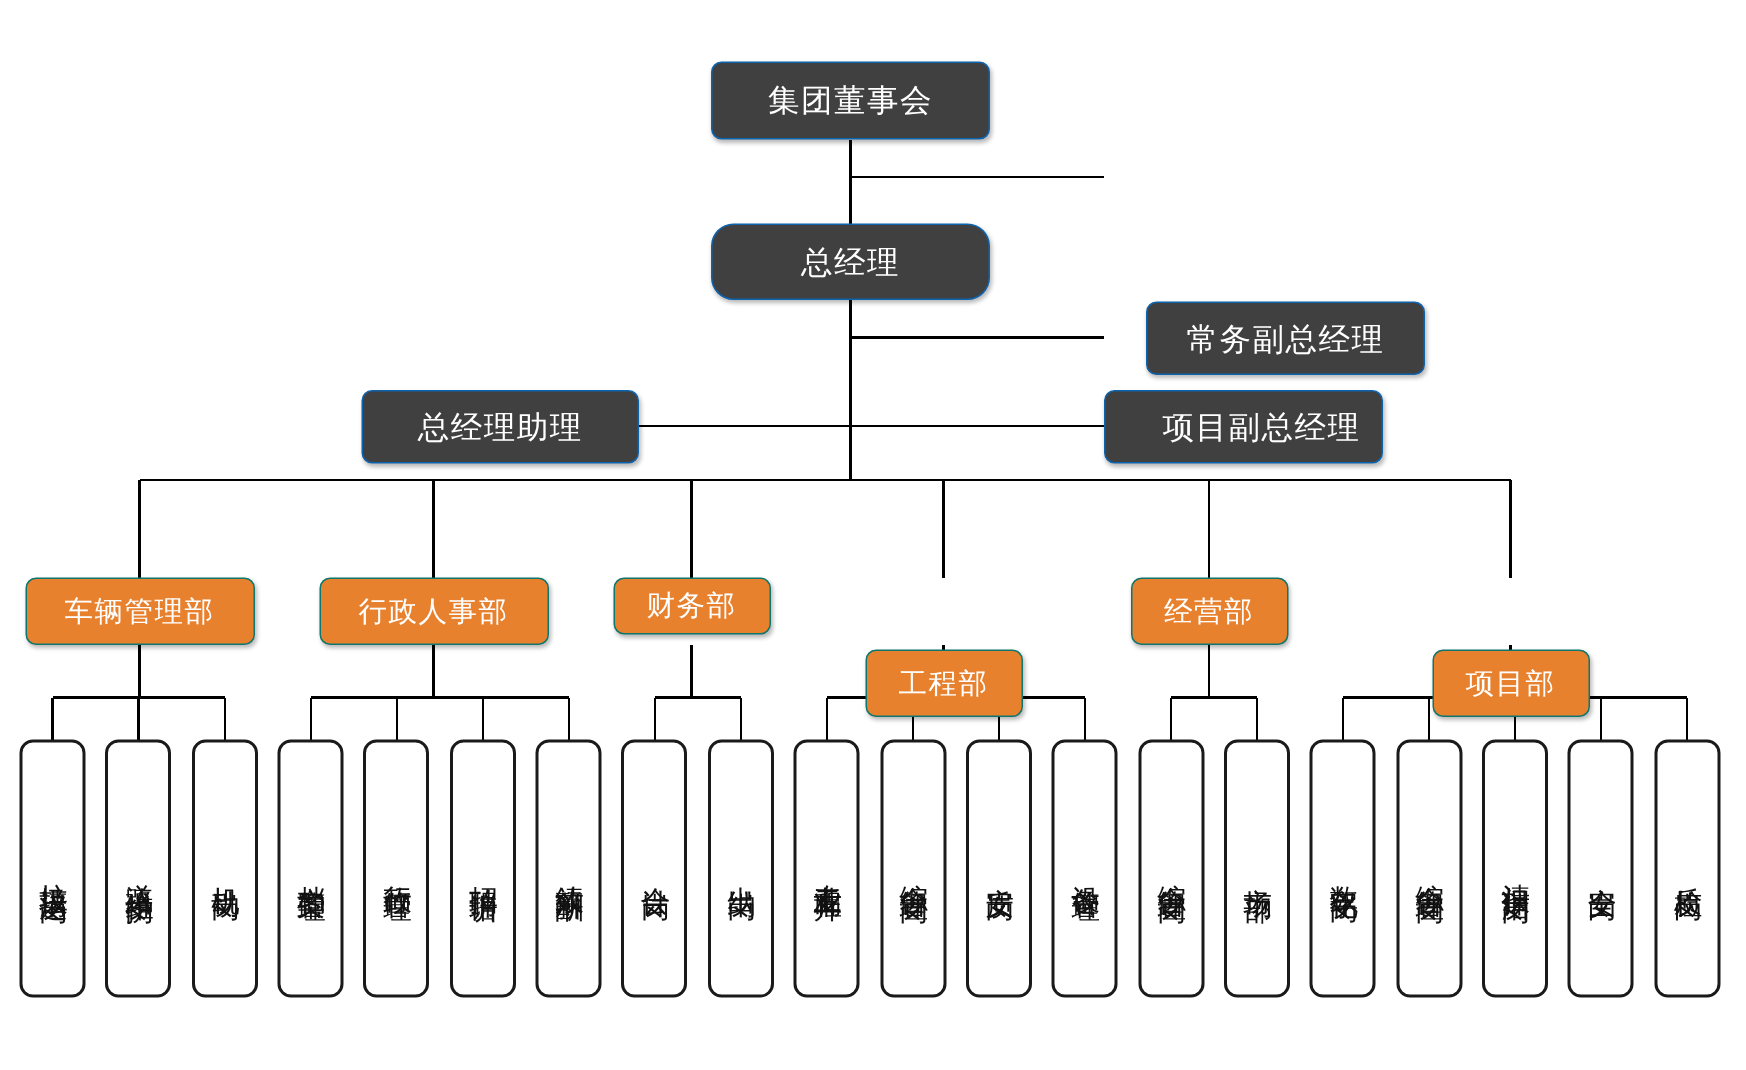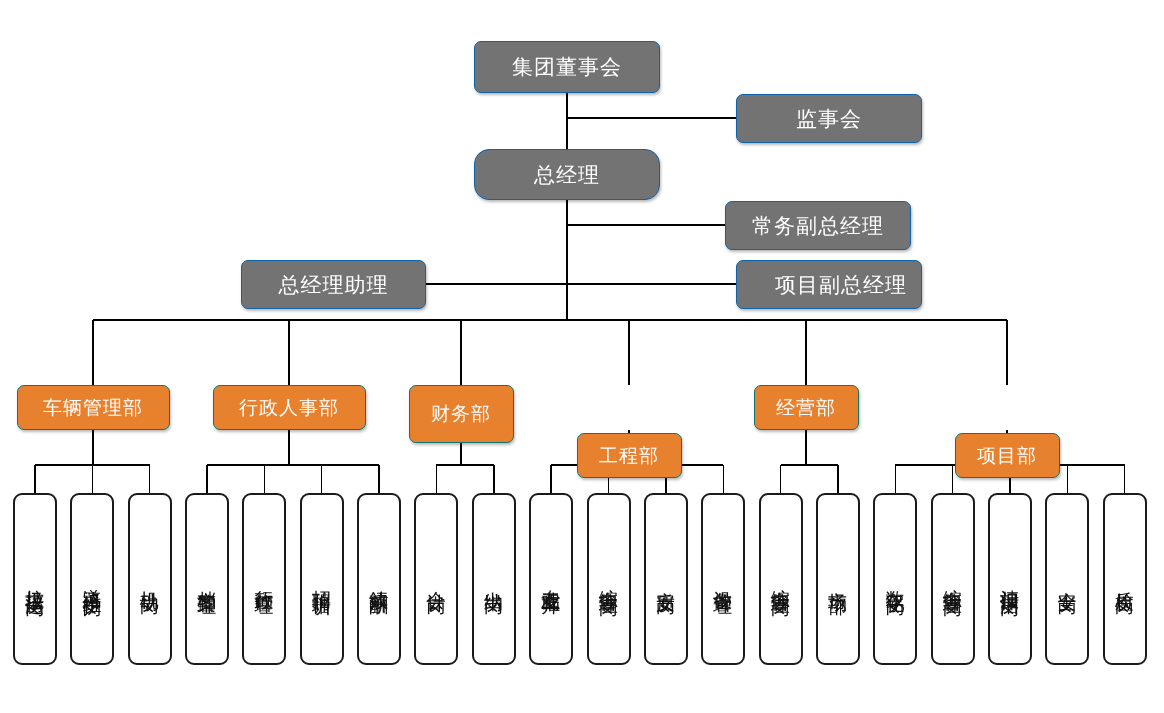--- a/index.html
+++ b/index.html
@@ -25,21 +25,21 @@
     align-items:center;
     justify-content:center;
     text-align:center;
     border-radius:7px;
     color:#ffffff;
     letter-spacing:1px;
     white-space:nowrap;
     z-index:3;
   }
   .node.blue{
-    background:#737373;
+    background:#404040;
     border:1px solid #0e63ad;
     font-size:21px;
     box-shadow:1px 2px 3px rgba(0,0,0,0.28);
   }
   .node.orange{
     background:#e8812e;
     border:1px solid #0f766e;
     font-size:19px;
     box-shadow:1px 2px 3px rgba(0,0,0,0.28);
   }
@@ -111,29 +111,26 @@
       <line x1="952.6" y1="465" x2="952.6" y2="493" stroke="#000000" stroke-width="1.4" shape-rendering="crispEdges"></line>
       <line x1="1009.95" y1="465" x2="1009.95" y2="493" stroke="#000000" stroke-width="1.4" shape-rendering="crispEdges"></line>
       <line x1="1067.3" y1="465" x2="1067.3" y2="493" stroke="#000000" stroke-width="1.4" shape-rendering="crispEdges"></line>
       <line x1="1124.65" y1="465" x2="1124.65" y2="493" stroke="#000000" stroke-width="1.4" shape-rendering="crispEdges"></line>
     </svg>
 
   <div class="node blue" style="left:474px;top:41px;width:186px;height:52px;">
     <span>集团董事会</span>
   </div>
 
-  <div class="node blue" style="left:736px;top:94px;width:186px;height:49px;">
-    <span>监事会</span>
-  </div>
 
   <div class="node blue" style="left:474px;top:149px;width:186px;height:51px;border-radius:15px;">
     <span>总经理</span>
   </div>
 
-  <div class="node blue" style="left:725px;top:201px;width:186px;height:49px;">
+  <div class="node blue" style="left:764px;top:201px;width:186px;height:49px;">
     <span>常务副总经理</span>
   </div>
 
   <div class="node blue" style="left:736px;top:260px;width:186px;height:49px;padding-left:24px;">
     <span>项目副总经理</span>
   </div>
 
   <div class="node blue" style="left:241px;top:260px;width:185px;height:49px;">
     <span>总经理助理</span>
   </div>
@@ -159,21 +156,21 @@
       </div>
       <div class="leaf" style="left: 242.4px; top: 493px; width: 44px; height: 172px;">
         <span>行政管理</span>
       </div>
       <div class="leaf" style="left: 299.75px; top: 493px; width: 44px; height: 172px;">
         <span>招聘培训</span>
       </div>
       <div class="leaf" style="left: 357.1px; top: 493px; width: 44px; height: 172px;">
         <span>绩效薪酬</span>
       </div>
-      <div class="node orange" style="left: 408.5px; top: 385px; width: 105px; height: 58px;">
+      <div class="node orange" style="left: 408.5px; top: 385px; width: 105px; height: 38px;">
         <span>财务部</span>
       </div>
       <div class="leaf" style="left: 414.45px; top: 493px; width: 44px; height: 172px;">
         <span>会计岗</span>
       </div>
       <div class="leaf" style="left: 471.8px; top: 493px; width: 44px; height: 172px;">
         <span>出纳岗</span>
       </div>
       <div class="node orange" style="left: 576.5px; top: 385px; width: 105px; height: 45px; margin-top: 48px;">
         <span>工程部</span>

